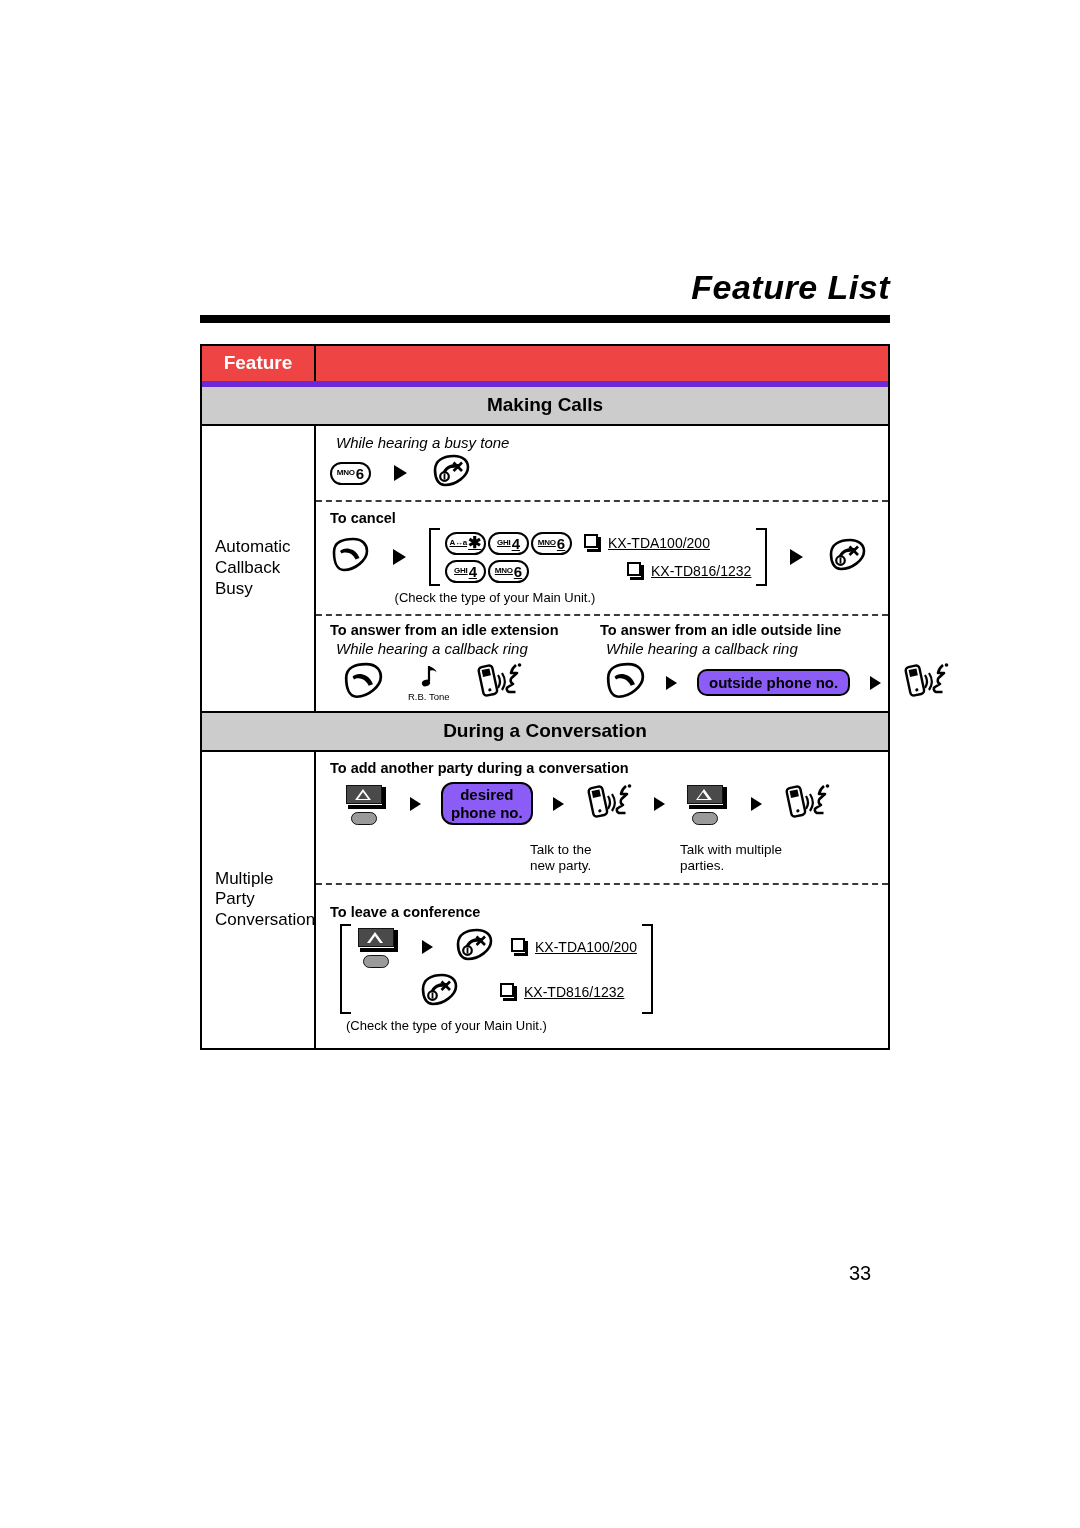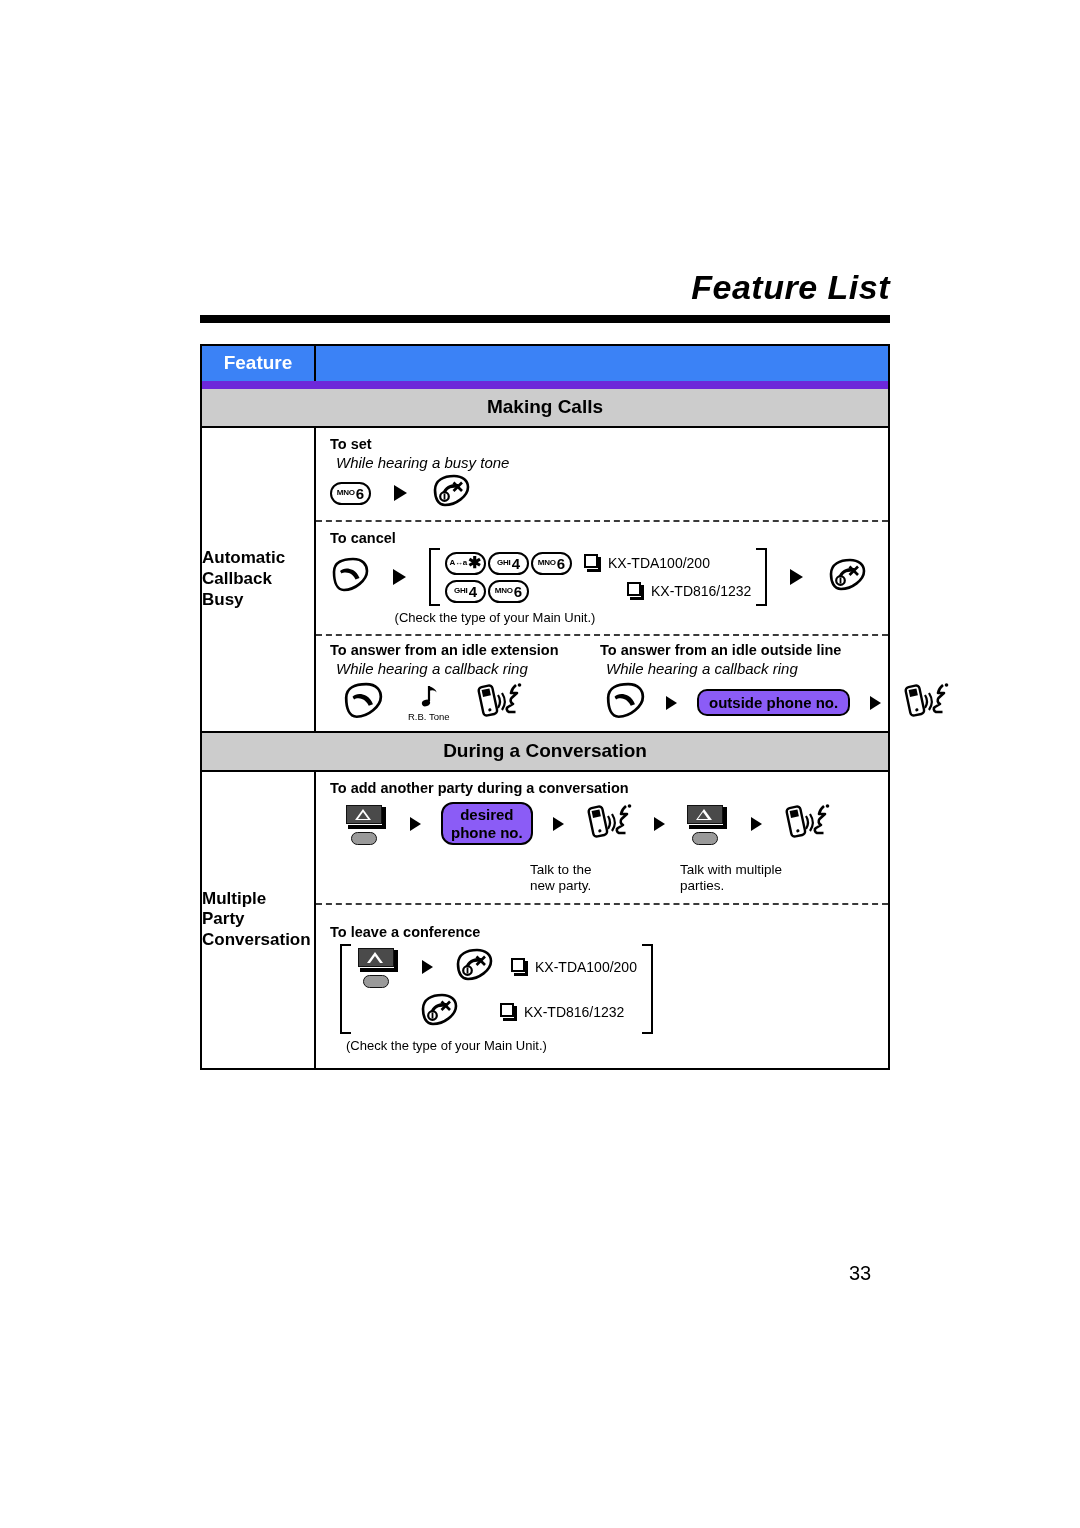--- a/index.html
+++ b/index.html
@@ -35,42 +35,41 @@
     width:690px; height:2px; background:#000;
   }
 
   
   .tbl {
     position:absolute; left:200px; top:332px; width:690px;
     border:2px solid #000; border-collapse:collapse;
     background:#fff;
   }
 
-  .hdr { display:flex; background:#3b82f6; }
+  .hdr { display:flex; background:#ef4444; }
   .hdr .cell {
     color:#fff; font-weight:bold; font-size:19px;
     text-align:center; padding:6px 0 7px 0;
     font-family:"Liberation Sans", sans-serif;
   }
   .hdr .c-feature { width:114px; border-right:2px solid #000; }
   .hdr .c-operation { flex:1; }
 
   .section-row {
     background:#cccccc;
-    border-top:8px solid #6d28d9; border-bottom:2px solid #000;
+    border-top:6px solid #6d28d9; border-bottom:2px solid #000;
     text-align:center; font-weight:bold; font-size:19px;
     padding:7px 0 8px 0;
   }
 
   .body-row { display:flex; align-items:stretch; }
   .feat-cell {
     width:114px; border-right:2px solid #000;
     display:flex; align-items:center; justify-content:flex-start;
-    padding-left:0;
-    font-weight:bold;
+    padding-left:13px;
   }
   .feat-label { font-size:17px; line-height:1.22; }
   .op-cell { flex:1; padding:0; position:relative; }
 
   .op-block { padding:8px 0 8px 14px; position:relative; }
   .dashed-sep {
     border-top:2px dashed #3a3a3a; margin:0;
   }
 
   .sub-head { font-size:14.5px; font-weight:bold; margin:0 0 2px 0; }
@@ -129,21 +128,21 @@
   
   .bracket {
     position:relative; display:flex; align-items:center;
   }
   .bk-left, .bk-right {
     width:11px; align-self:stretch; flex:none;
     border-top:2.2px solid #000; border-bottom:2.2px solid #000;
   }
   .bk-left { border-left:2.2px solid #000; }
   .bk-right { border-right:2.2px solid #000; }
-  .bk-inner { padding:3px 5px; }
+  .bk-inner { padding:3px 5px;text-decoration:underline; }
 
   
   .cbx { position:relative; width:18px; height:18px; flex:none; margin-right:6px; }
   .cbx .bx { position:absolute; left:0; top:0; width:14px; height:14px; border:2px solid #000; background:#fff; }
   .cbx .sh-r { position:absolute; left:14px; top:3px; width:3px; height:14px; background:#000; }
   .cbx .sh-b { position:absolute; left:3px; top:15px; width:14px; height:3px; background:#000; }
   .model-line { display:flex; align-items:center; font-size:14px; margin:3px 0; }
 
   
   .rbox {
@@ -191,21 +190,20 @@
         <div class="feat-label">
           <div>Automatic</div>
           <div>Callback</div>
           <div>Busy</div>
         </div>
       </div>
 
       <div class="op-cell">
 
         <div class="op-block">
-          <div class="sub-head">To set</div>
           <div class="ital-note">While hearing a busy tone</div>
           <div class="flowrow" style="margin-top:2px;">
             <span class="key">
               <span class="pre">MNO</span>
               <span class="dig">6</span>
             </span>
             <span class="arrow"></span>
             <span class="ico">
               <svg width="40" height="34" viewBox="0 0 40 34">
                 <path d="M5 16 C5 6 14 2 24 2 C33 2 38 7 38 13 C38 22 26 31 15 31 C8 31 5 24 5 16 Z" fill="#fff" stroke="#000" stroke-width="2.6"></path>

